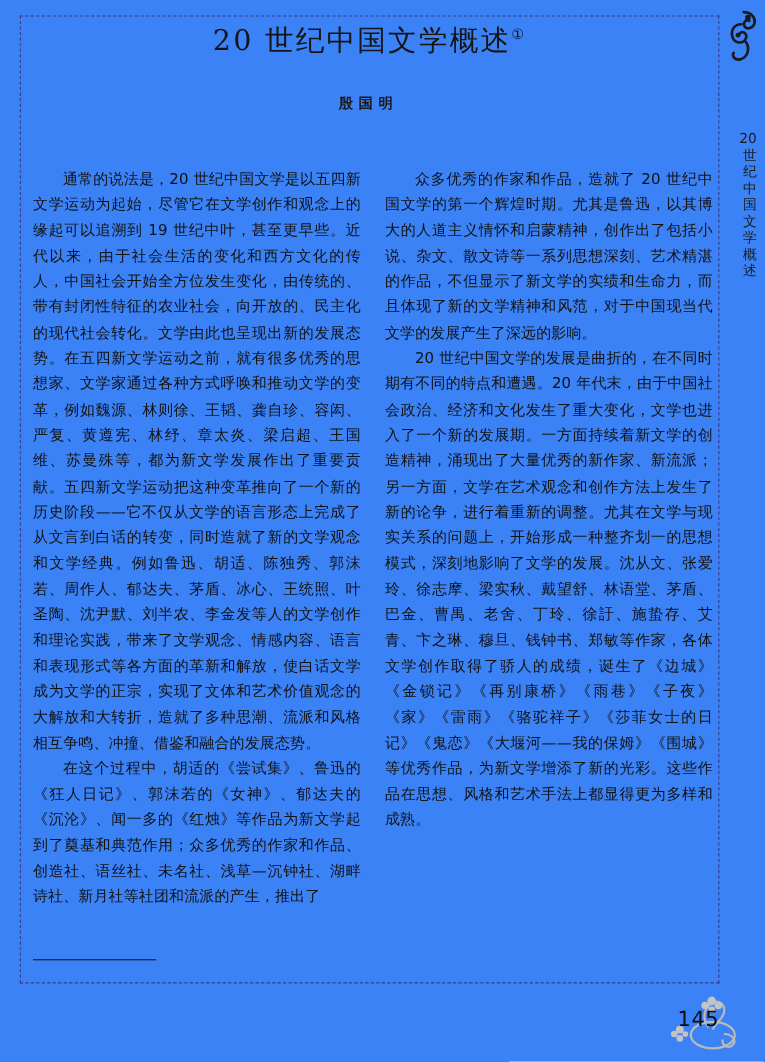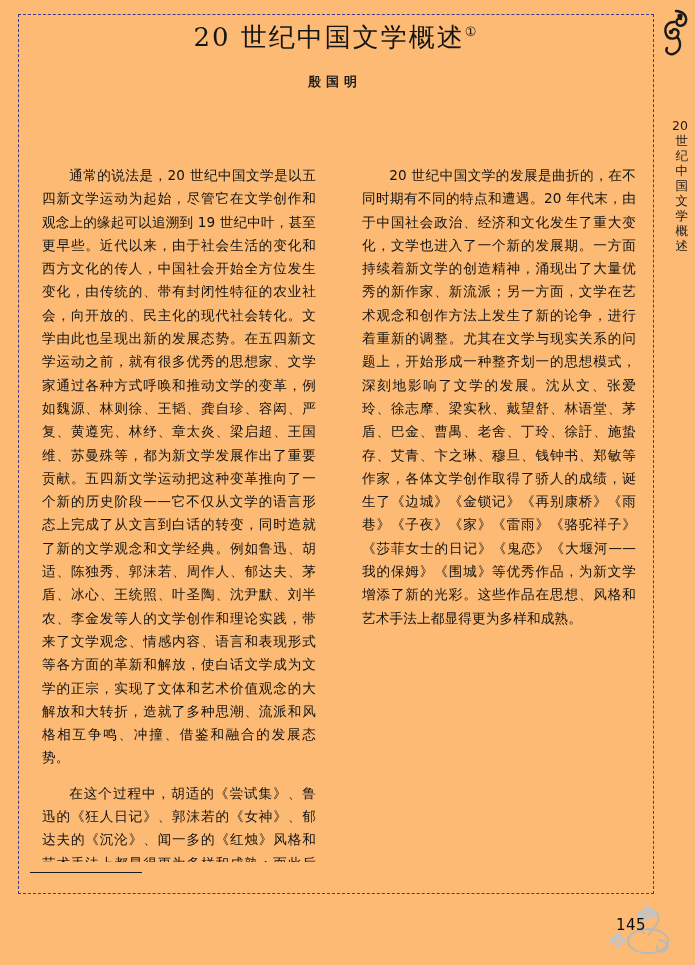--- a/index.html
+++ b/index.html
@@ -14,21 +14,21 @@
     font-family: "DejaVu Sans", "Liberation Sans", sans-serif;
     position: relative;
     color: #111111;
   }
 
   
   #page {
     position: absolute;
     left: 0; top: 0;
     width: 695px; height: 965px;
-    background: #fdba74;
+    background: #3b82f6;
   }
   #frame {
     position: absolute;
     left: 18px;
     top: 14px;
     width: 636px;
     height: 880px;
     border: 1px dashed #3b3b8c;
     box-sizing: border-box;
   }
@@ -48,21 +48,21 @@
     color: #151515;
     line-height: 1.2;
     white-space: nowrap;
   }
   #title-note {
     font-size: 13px;
     vertical-align: super;
     letter-spacing: 0;
   }
   #doc-author {
-    margin-top: 20px;
+    margin-top: 32px;
     font-family: "DejaVu Serif", "Liberation Serif", serif;
     font-size: 13px;
     font-weight: bold;
     letter-spacing: 5px;
     color: #1a1a1a;
   }
 
   
   #body-columns {
     position: absolute;
@@ -78,21 +78,21 @@
     height: 100%;
     overflow: hidden;
   }
   .para {
     font-family: "DejaVu Sans", "Liberation Sans", sans-serif;
     font-size: 13.6px;
     line-height: 23.3px;
     text-align: justify;
     text-justify: inter-ideograph;
     text-indent: 2em;
-    margin: 12px;
+    margin: 0;
     color: #121212;
     letter-spacing: 0.15px;
     word-break: break-all;
   }
 
   
   #footnote-area {
     position: absolute;
     left: 30px;
     top: 872px;
@@ -146,45 +146,46 @@
   #page-ornament {
     position: absolute;
     left: 0; top: 0;
     width: 92px; height: 58px;
   }
   #page-number {
     position: absolute;
     left: 16px;
     top: 16px;
     font-family: "DejaVu Sans", "Liberation Sans", sans-serif;
-    font-size: 15px;
+    font-size: 19px;
     color: #0d0d0d;
     letter-spacing: 0.5px;
   }
 </style>
 </head>
 <body>
 
 <div id="page">
 
   <div id="frame"></div>
 
   <div id="title-block">
     <div id="doc-title"><span>20 世纪中国文学概述</span><span id="title-note">①</span></div>
     <div id="doc-author">殷国明</div>
   </div>
 
   <div id="body-columns">
 
     <div class="column">
       <p class="para">通常的说法是，20 世纪中国文学是以五四新文学运动为起始，尽管它在文学创作和观念上的缘起可以追溯到 19 世纪中叶，甚至更早些。近代以来，由于社会生活的变化和西方文化的传人，中国社会开始全方位发生变化，由传统的、带有封闭性特征的农业社会，向开放的、民主化的现代社会转化。文学由此也呈现出新的发展态势。在五四新文学运动之前，就有很多优秀的思想家、文学家通过各种方式呼唤和推动文学的变革，例如魏源、林则徐、王韬、龚自珍、容闳、严复、黄遵宪、林纾、章太炎、梁启超、王国维、苏曼殊等，都为新文学发展作出了重要贡献。五四新文学运动把这种变革推向了一个新的历史阶段——它不仅从文学的语言形态上完成了从文言到白话的转变，同时造就了新的文学观念和文学经典。例如鲁迅、胡适、陈独秀、郭沫若、周作人、郁达夫、茅盾、冰心、王统照、叶圣陶、沈尹默、刘半农、李金发等人的文学创作和理论实践，带来了文学观念、情感内容、语言和表现形式等各方面的革新和解放，使白话文学成为文学的正宗，实现了文体和艺术价值观念的大解放和大转折，造就了多种思潮、流派和风格相互争鸣、冲撞、借鉴和融合的发展态势。</p>
-      <p class="para">在这个过程中，胡适的《尝试集》、鲁迅的《狂人日记》、郭沫若的《女神》、郁达夫的《沉沦》、闻一多的《红烛》风格和艺术手法上都显得更为多样和成熟；而此后的文学研究会、创造社、语丝社、未名社、浅草—沉钟社、湖畔诗社、新月社等社团和流派的产生，推出了</p>
+      <p class="para">在这个过程中，胡适的《尝试集》、鲁迅的《狂人日记》、郭沫若的《女神》、郁达夫的《沉沦》、闻一多的《红烛》等作品为新文学起到了奠基和典范作用；众多优秀的作家和作品、创造社、语丝社、未名社、浅草—沉钟社、湖畔诗社、新月社等社团和流派的产生，推出了</p>
     </div>
 
     <div class="column">
+      <p class="para">众多优秀的作家和作品，造就了 20 世纪中国文学的第一个辉煌时期。尤其是鲁迅，以其博大的人道主义情怀和启蒙精神，创作出了包括小说、杂文、散文诗等一系列思想深刻、艺术精湛的作品，不但显示了新文学的实绩和生命力，而且体现了新的文学精神和风范，对于中国现当代文学的发展产生了深远的影响。</p>
       <p class="para">20 世纪中国文学的发展是曲折的，在不同时期有不同的特点和遭遇。20 年代末，由于中国社会政治、经济和文化发生了重大变化，文学也进入了一个新的发展期。一方面持续着新文学的创造精神，涌现出了大量优秀的新作家、新流派；另一方面，文学在艺术观念和创作方法上发生了新的论争，进行着重新的调整。尤其在文学与现实关系的问题上，开始形成一种整齐划一的思想模式，深刻地影响了文学的发展。沈从文、张爱玲、徐志摩、梁实秋、戴望舒、林语堂、茅盾、巴金、曹禺、老舍、丁玲、徐訏、施蛰存、艾青、卞之琳、穆旦、钱钟书、郑敏等作家，各体文学创作取得了骄人的成绩，诞生了《边城》《金锁记》《再别康桥》《雨巷》《子夜》《家》《雷雨》《骆驼祥子》《莎菲女士的日记》《鬼恋》《大堰河——我的保姆》《围城》等优秀作品，为新文学增添了新的光彩。这些作品在思想、风格和艺术手法上都显得更为多样和成熟。</p>
     </div>
 
   </div>
 
   <div id="footnote-area">
     <div id="footnote-rule"></div>
   </div>
 
   <svg id="corner-ornament" viewBox="0 0 32 58" xmlns="http://www.w3.org/2000/svg">

